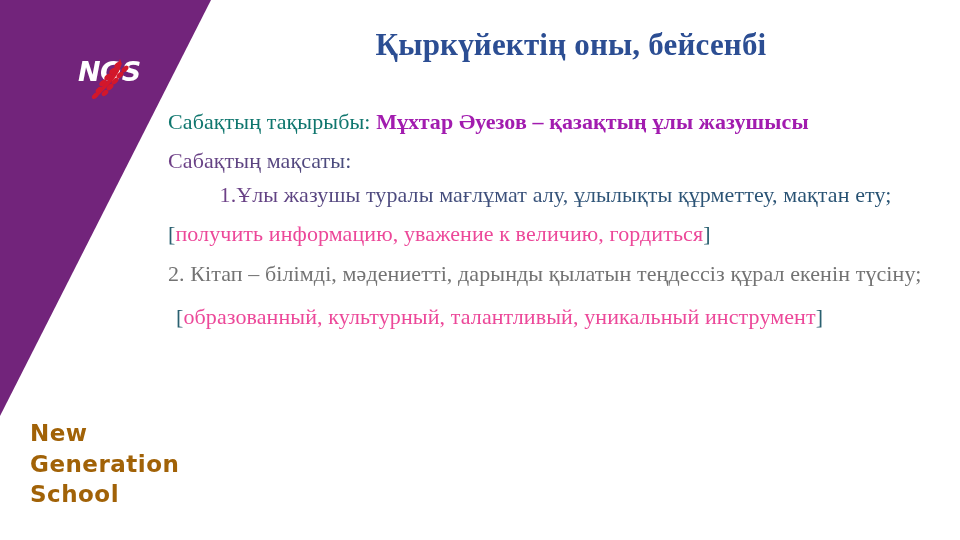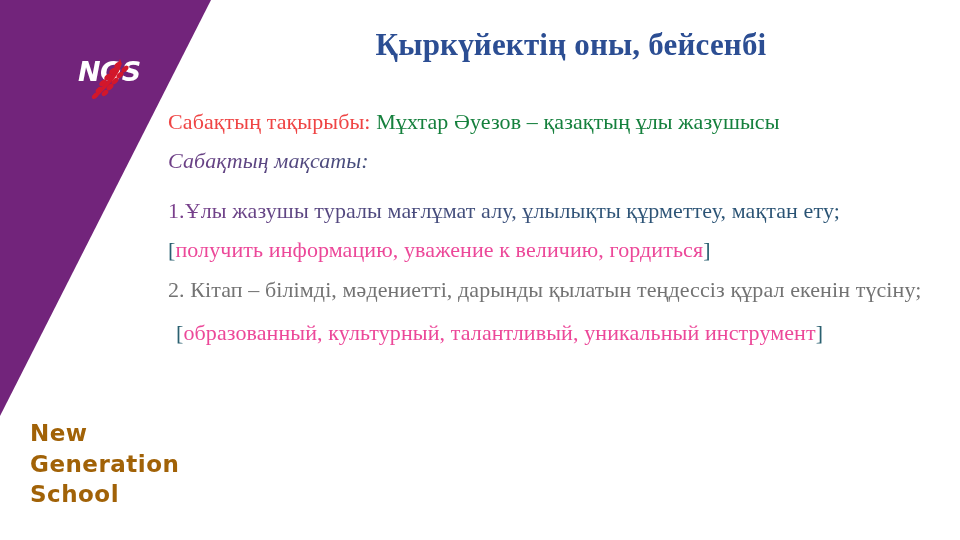--- a/index.html
+++ b/index.html
@@ -80,42 +80,43 @@
     width: 775px;
     z-index: 2;
   }
   .para {
     font-size: 22px;
     line-height: 1.30;
     margin: 0 0 9px 0;
     letter-spacing: 0.1px;
   }
 
-  .c-purple   { color: #ef4444; }
-  .c-navybold { color: #15803d; font-weight: normal; }
+  .c-purple   { color: #0f766e; }
+  .c-navybold { color: #a21caf; font-weight: bold; }
   .c-blue     { color: #737373; }
   .c-red      { color: #ec4899; }
   .c-bracket  { color: #2A6070; }
 
   
   .grad-line {
     background: linear-gradient(90deg, #7B3E8C 0%, #53477F 22%, #2F5578 55%, #245070 100%);
     -webkit-background-clip: text;
     background-clip: text;
     color: transparent;
+    text-align: center;
   }
   .grad-line2 {
     background: linear-gradient(90deg, #6E3E86 0%, #3C5079 30%, #245070 70%);
     -webkit-background-clip: text;
     background-clip: text;
     color: transparent;
   }
 
   #p-topic { margin-bottom: 10px; }
-  #p-goal  { margin-bottom: 22px; font-style: italic; }
+  #p-goal  { margin-bottom: 6px; }
   #p-obj1  { margin-bottom: 10px; }
   #p-ru1   { margin-bottom: 12px; }
   #p-obj2  { margin-bottom: 14px; }
   #p-ru2   { padding-left: 8px; }
 
   
   #brand {
     position: absolute;
     left: 30px;
     top: 418px;

